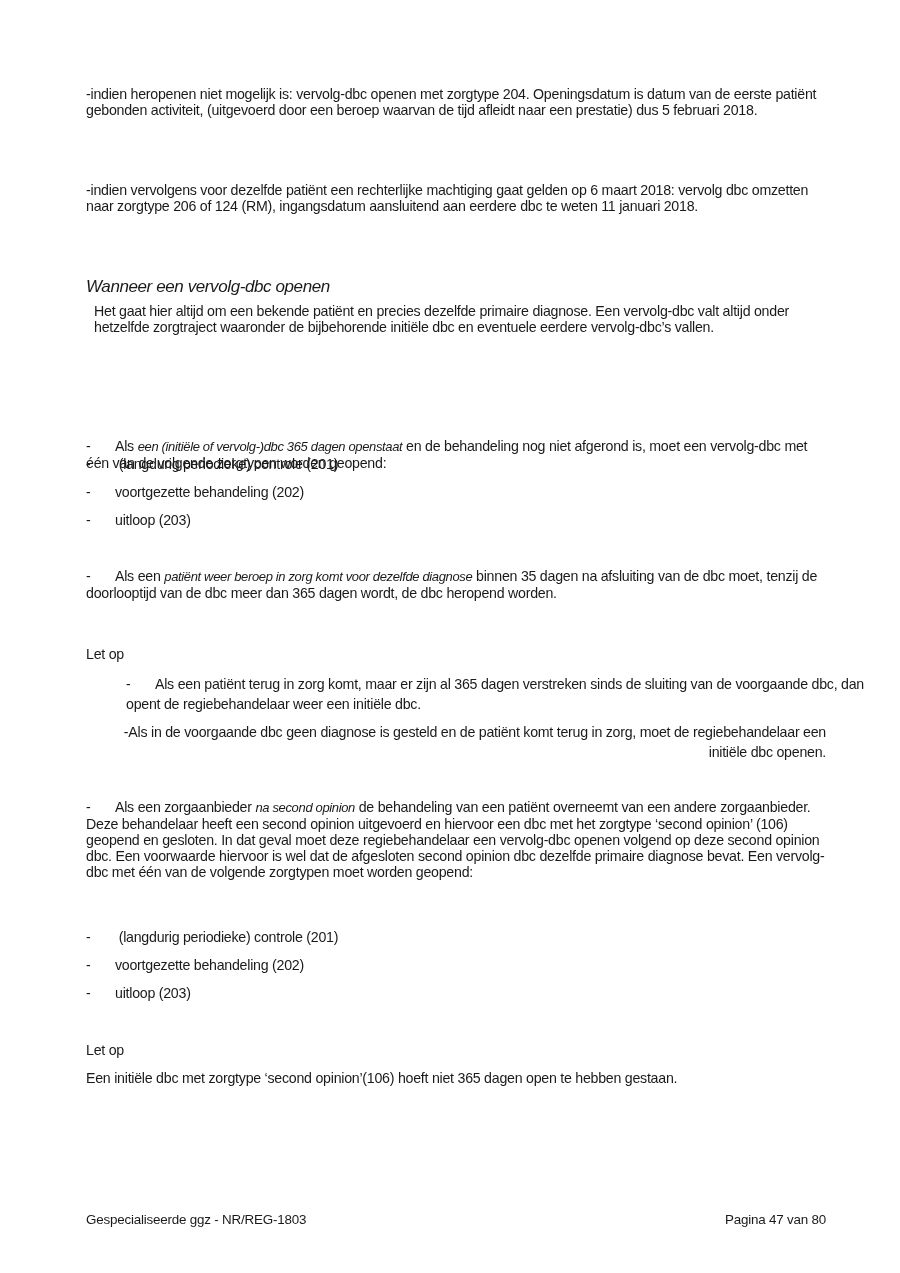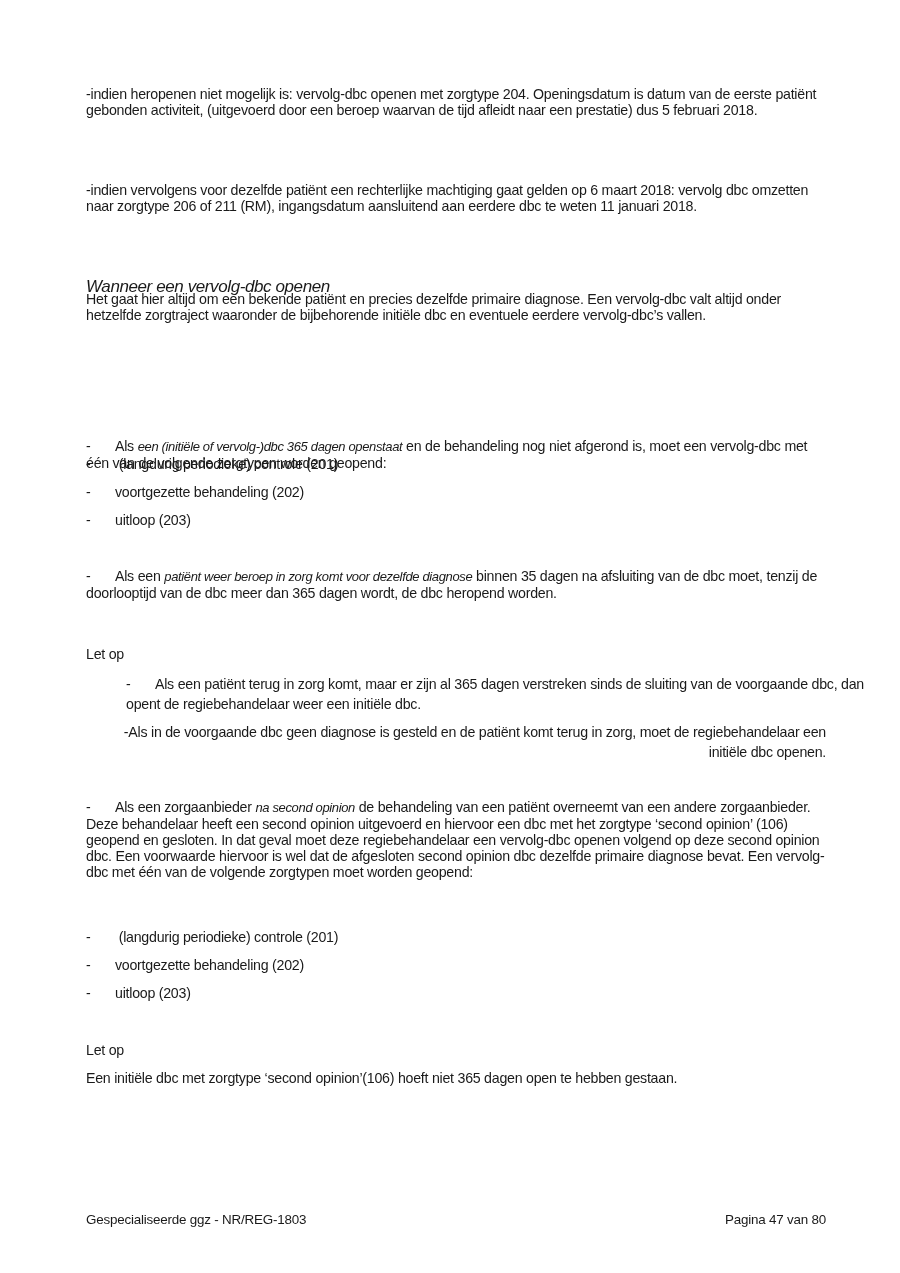--- a/index.html
+++ b/index.html
@@ -61,25 +61,25 @@
       gap: 15px;
     }
   </style>
 </head>
 <body>
 
 <div class="page">
 
   <div class="block" style="top:86px;">-indien heropenen niet mogelijk is: vervolg-dbc openen met zorgtype 204. Openingsdatum is datum van de eerste patiënt gebonden activiteit, (uitgevoerd door een beroep waarvan de tijd afleidt naar een prestatie) dus 5 februari  2018.</div>
 
-  <div class="block" style="top:182px;">-indien vervolgens voor dezelfde patiënt een rechterlijke machtiging gaat gelden op 6 maart 2018: vervolg dbc omzetten naar zorgtype 206 of 211 (RM), ingangsdatum aansluitend aan eerdere dbc te weten 11 januari 2018.</div>
+  <div class="block" style="top:182px;">-indien vervolgens voor dezelfde patiënt een rechterlijke machtiging gaat gelden op 6 maart 2018: vervolg dbc omzetten naar zorgtype 206 of 124 (RM), ingangsdatum aansluitend aan eerdere dbc te weten 11 januari 2018.</div>
 
   <div class="block subheading" style="top:279px;">Wanneer een vervolg-dbc openen</div>
 
-  <div class="block" style="top:291px;">Het gaat hier altijd om een bekende patiënt en precies dezelfde primaire diagnose. Een vervolg-dbc valt altijd onder hetzelfde zorgtraject waaronder de bijbehorende initiële dbc en eventuele eerdere vervolg-dbc’s vallen.</div>
+  <div class="block" style="top:303px;margin-left:8px;">Het gaat hier altijd om een bekende patiënt en precies dezelfde primaire diagnose. Een vervolg-dbc valt altijd onder hetzelfde zorgtraject waaronder de bijbehorende initiële dbc en eventuele eerdere vervolg-dbc’s vallen.</div>
 
   <div class="block" style="top:404px;margin-top:34px;">
     <span class="dash">-</span><span>Als </span><em class="it">een (initiële of vervolg-)dbc 365 dagen openstaat</em><span> en de behandeling nog niet afgerond is, moet een vervolg-dbc met één van de volgende zorgtypen worden geopend:</span>
   </div>
   <div class="dash-item" style="top:454px;">
     <span class="dash">-</span><span> (langdurig periodieke) controle (201)</span>
   </div>
   <div class="dash-item" style="top:482px;">
     <span class="dash">-</span><span>voortgezette behandeling (202)</span>
   </div>

